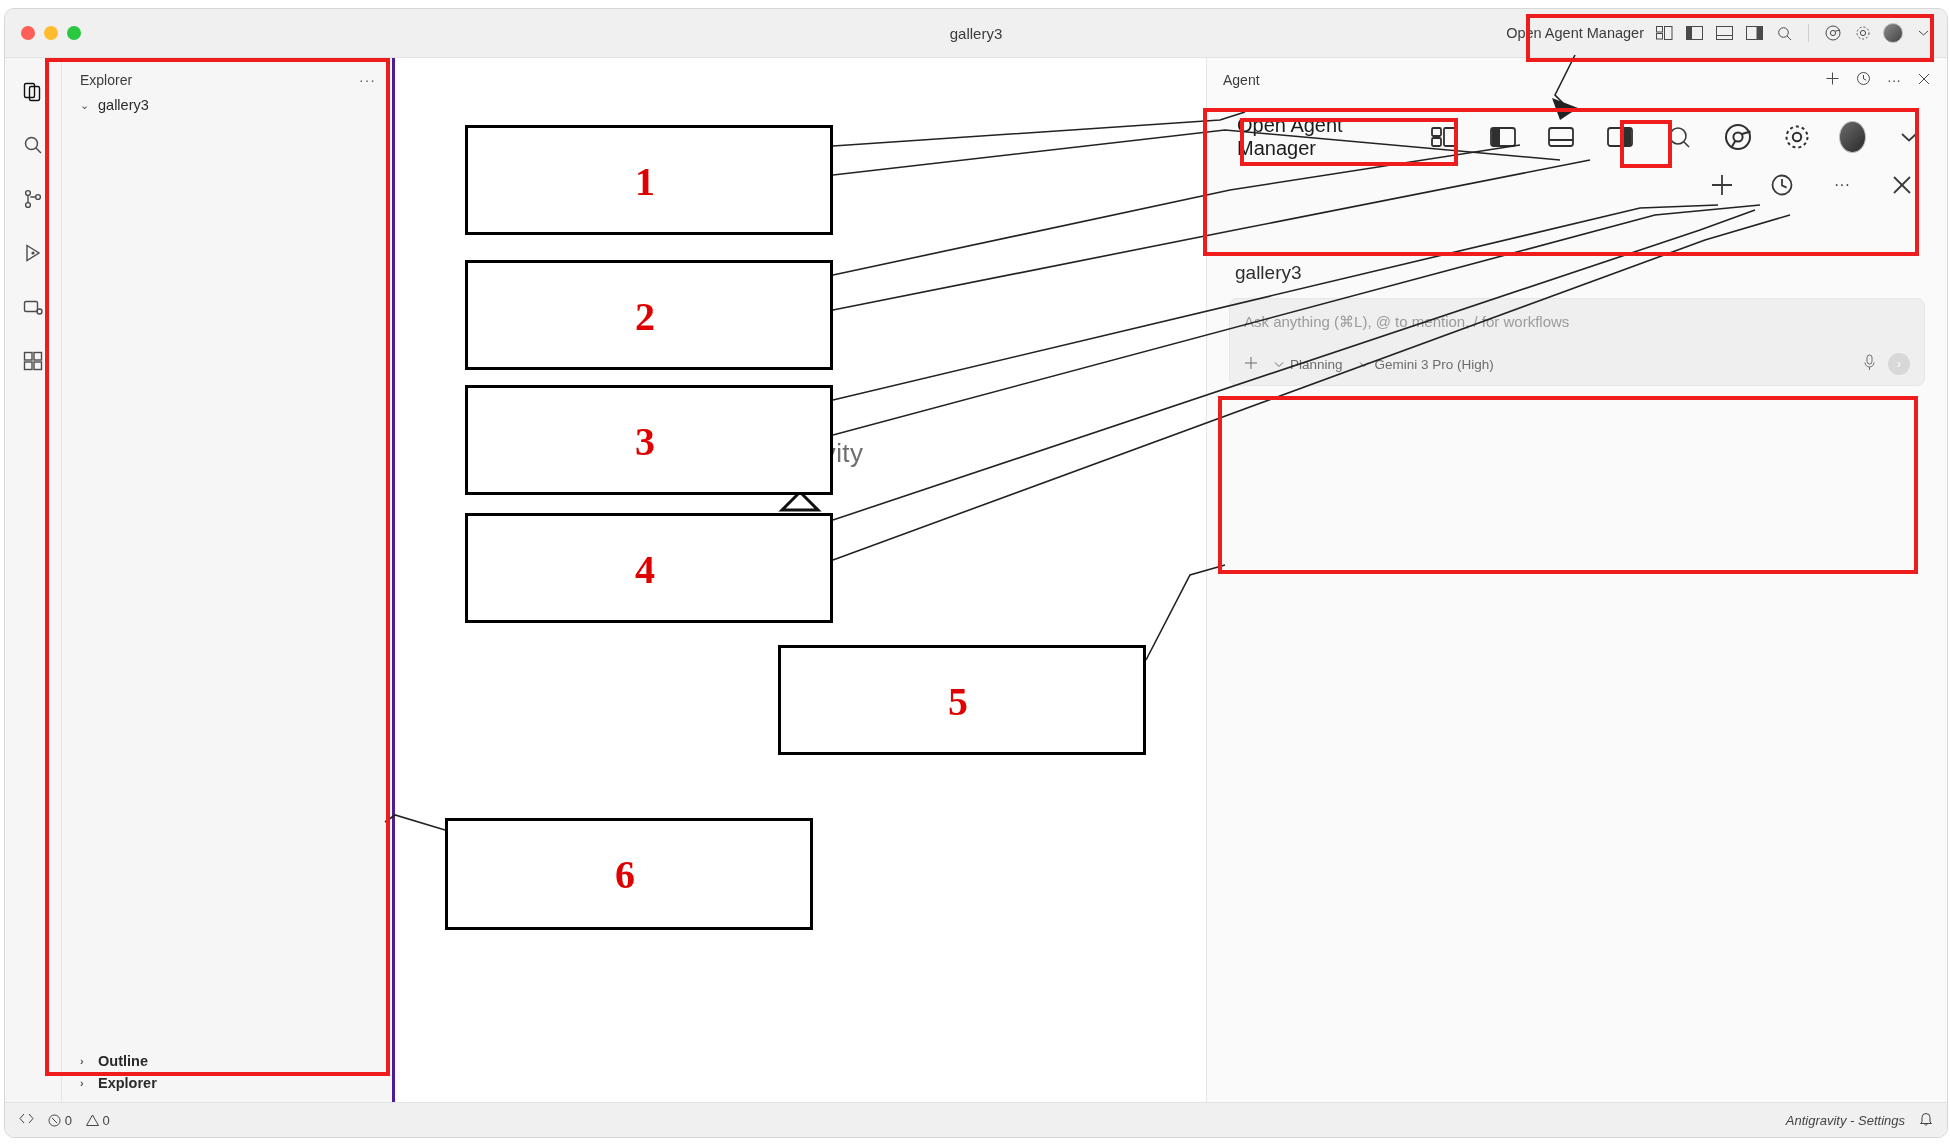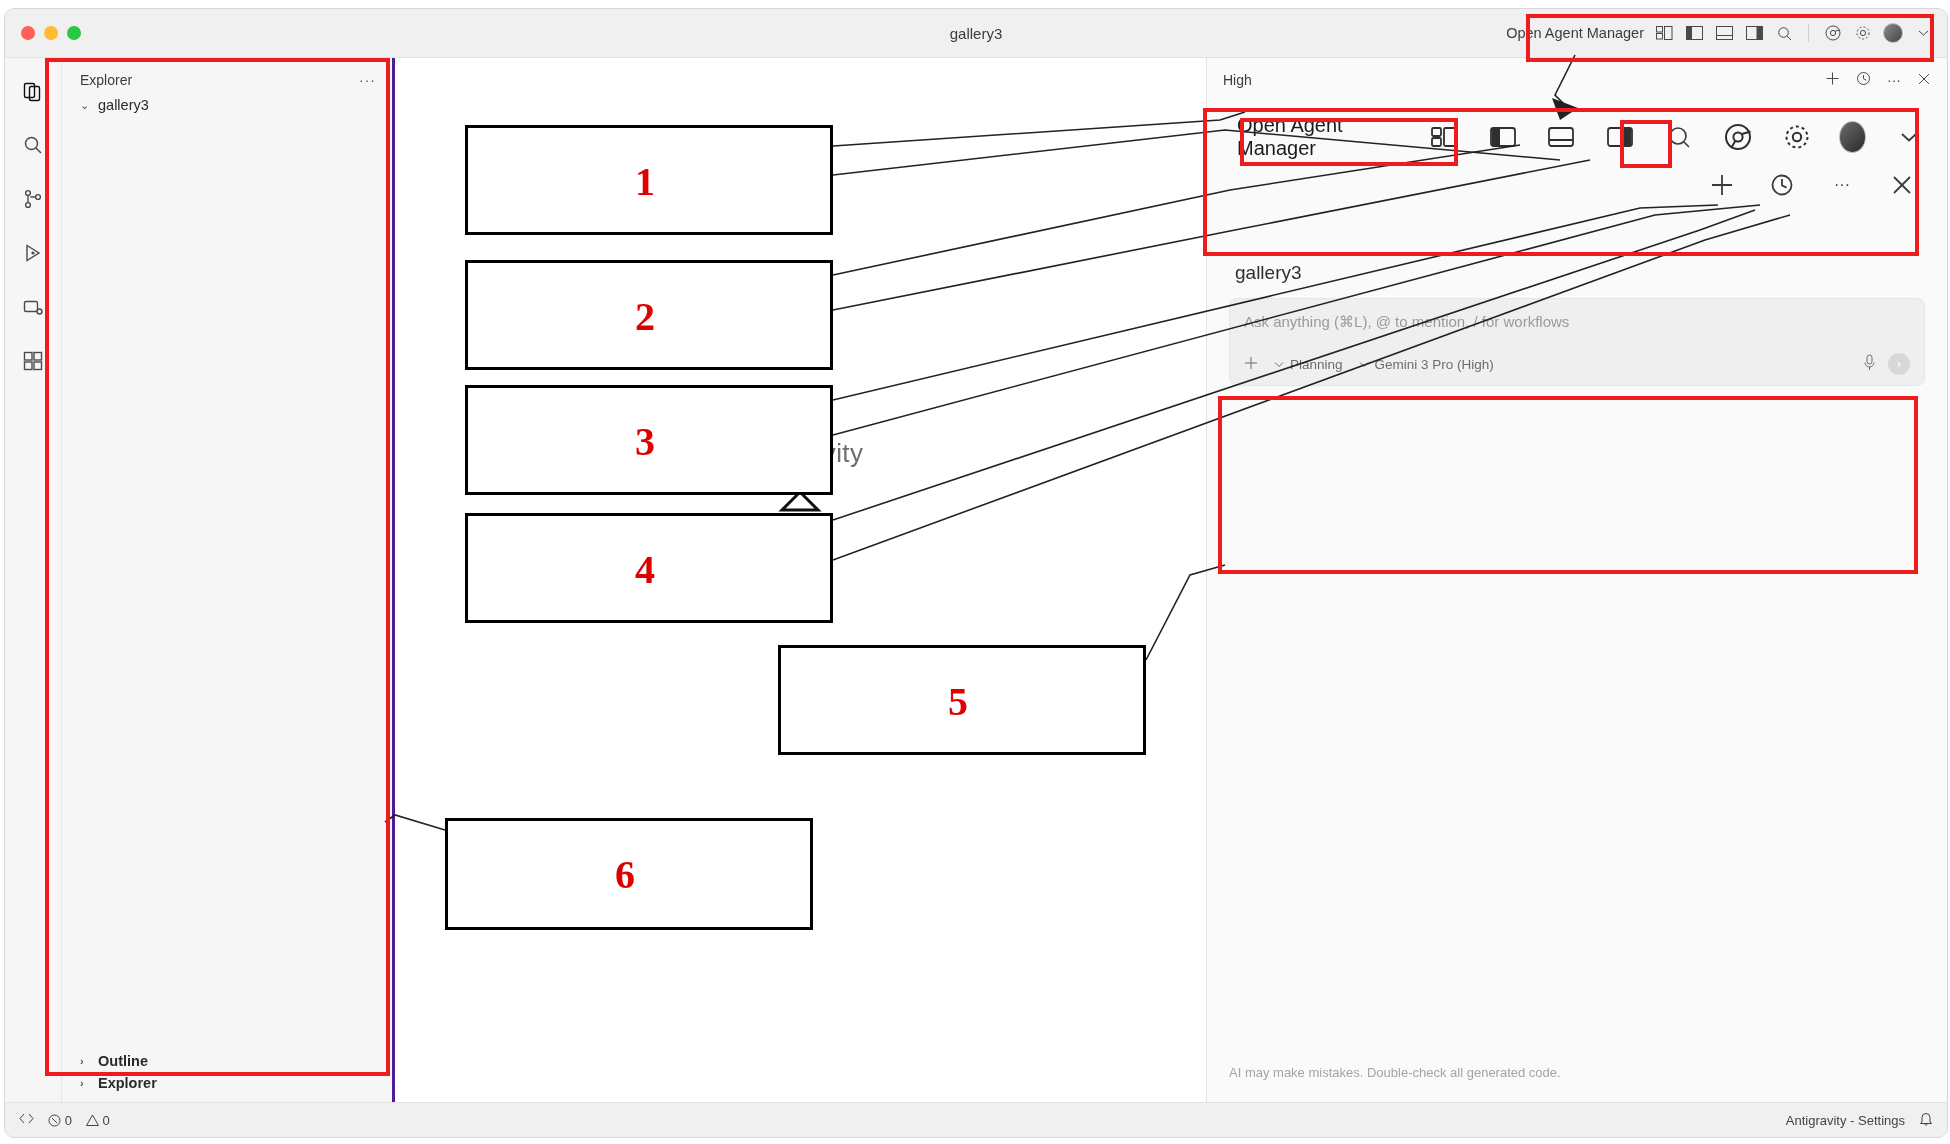--- a/index.html
+++ b/index.html
@@ -327,20 +327,21 @@
     font-size: 13px;
     color: #444;
     gap: 14px;
     flex: none;
   }
   .statusbar .right {
     margin-left: auto;
     display: flex;
     align-items: center;
     gap: 14px;
+    font-style: italic;
   }
 
   
   .overlay {
     position: absolute;
     left: 0; top: 0;
     width: 1950px; height: 1144px;
     pointer-events: none;
   }
   .ann-box {
@@ -515,21 +516,21 @@
             <span class="label">Code with Agent</span>
           </div>
           <div class="sc-row">
             <span class="label">Edit code inline</span>
           </div>
         </div>
       </div>
 
       <div class="agent">
         <div class="agent-head">
-          <span>High</span>
+          <span>Agent</span>
           <span class="right">
             <span>
               <svg width="15" height="15" viewBox="0 0 15 15">
                   <line x1="7.5" y1="1.5" x2="7.5" y2="13.5" stroke="#4a4a4a"></line>
                   <line x1="1.5" y1="7.5" x2="13.5" y2="7.5" stroke="#4a4a4a"></line>
                 </svg>
             </span>
             <span>
               <svg width="15" height="15" viewBox="0 0 15 15">
                   <circle cx="7.5" cy="7.5" r="6" fill="none" stroke="#4a4a4a"></circle>
@@ -653,21 +654,20 @@
                       <path d="M2 8.5a4.5 4.5 0 0 0 9 0" fill="none" stroke="#6d6d6d"></path>
                       <line x1="6.5" y1="13" x2="6.5" y2="16" stroke="#6d6d6d"></line>
                     </svg>
                 </span>
                 <span class="send-btn">›</span>
               </span>
             </div>
           </div>
         </div>
 
-        <div class="agent-foot">AI may make mistakes. Double-check all generated code.</div>
       </div>
     </div>
 
     <div class="statusbar">
       <span>
         <svg width="15" height="13" viewBox="0 0 15 13">
             <polyline points="5,2 1,6.5 5,11" fill="none" stroke="#444"></polyline>
             <polyline points="10,2 14,6.5 10,11" fill="none" stroke="#444"></polyline>
           </svg>
       </span>

